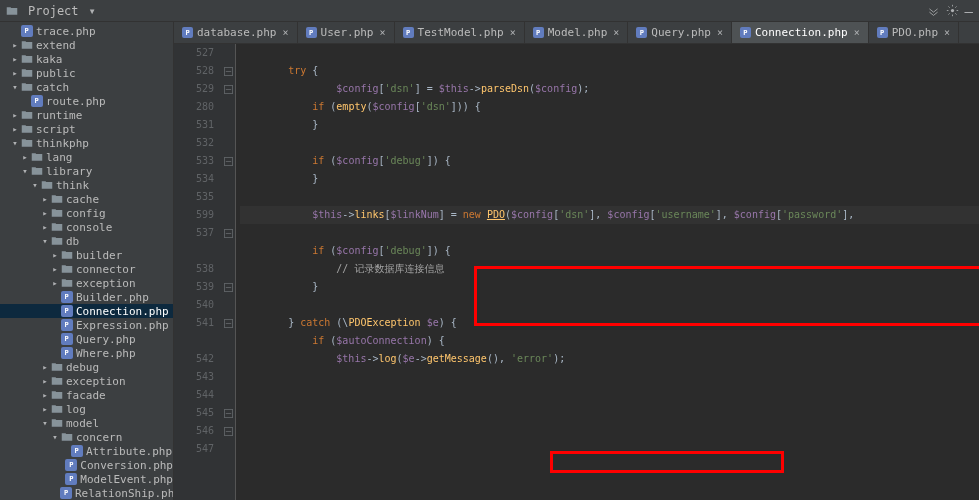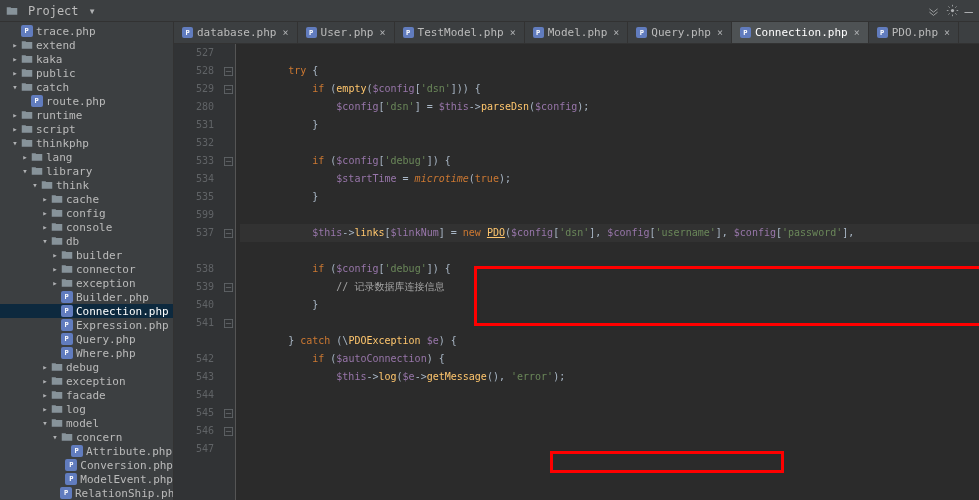--- a/index.html
+++ b/index.html
@@ -488,26 +488,25 @@
               <line x1="2" y1="5" x2="8" y2="5" stroke="#606366"></line>
             </svg>
           </div>
           <div class="fm"></div>
         </div>
       <div class="code" id="code">
         <div class="rb rb1"></div>
         <div class="rb rb2"></div>
       <div class="line"></div>
           <div class="line">        <span class="kw">try</span> {</div>
+          <div class="line">                <span class="var">$config</span>[<span class="str">'dsn'</span>] = <span class="var">$this</span>-&gt;<span class="fn">parseDsn</span>(<span class="var">$config</span>);</div>
           <div class="line">            <span class="kw">if</span> (<span class="fn">empty</span>(<span class="var">$config</span>[<span class="str">'dsn'</span>])) {</div>
-          <div class="line">                <span class="var">$config</span>[<span class="str">'dsn'</span>] = <span class="var">$this</span>-&gt;<span class="fn">parseDsn</span>(<span class="var">$config</span>);</div>
           <div class="line">            }</div>
           <div class="line"></div>
           <div class="line">            <span class="kw">if</span> (<span class="var">$config</span>[<span class="str">'debug'</span>]) {</div>
-          <div class="line">                <span class="var">$startTime</span> = <span class="func">microtime</span>(<span class="kw">true</span>);</div>
           <div class="line">            }</div>
           <div class="line"></div>
           <div class="line hl-line">            <span class="var">$this</span>-&gt;<span class="fn">links</span>[<span class="var">$linkNum</span>] = <span class="kw">new</span> <span class="fn" style="text-decoration:underline">PDO</span>(<span class="var">$config</span>[<span class="str">'dsn'</span>], <span class="var">$config</span>[<span class="str">'username'</span>], <span class="var">$config</span>[<span class="str">'password'</span>],</div>
           <div class="line"></div>
           <div class="line">            <span class="kw">if</span> (<span class="var">$config</span>[<span class="str">'debug'</span>]) {</div>
           <div class="line">                <span class="cmt">// 记录数据库连接信息</span></div>
           <div class="line">            }</div>
           <div class="line"></div>
           <div class="line">        } <span class="kw">catch</span> (\<span class="fn">PDOException</span> <span class="var">$e</span>) {</div>
           <div class="line">            <span class="kw">if</span> (<span class="var">$autoConnection</span>) {</div>

